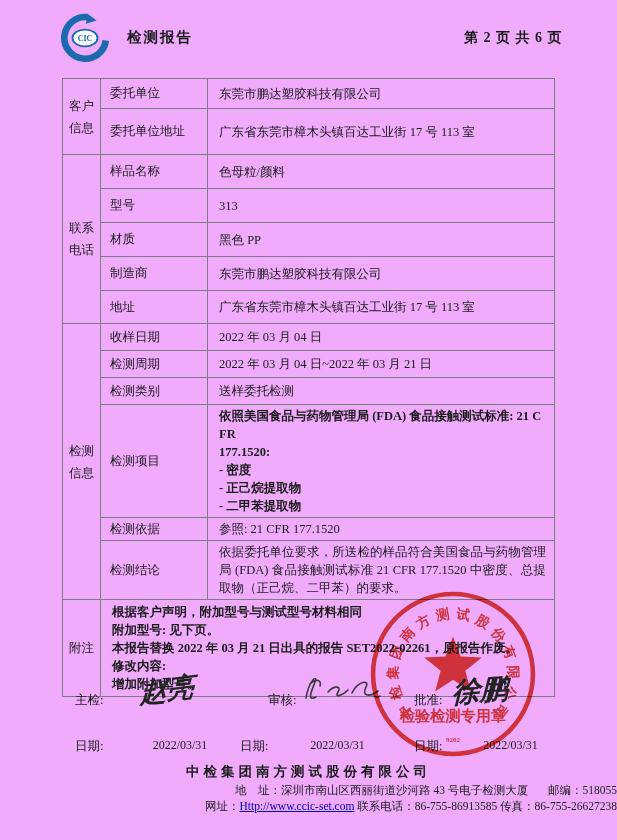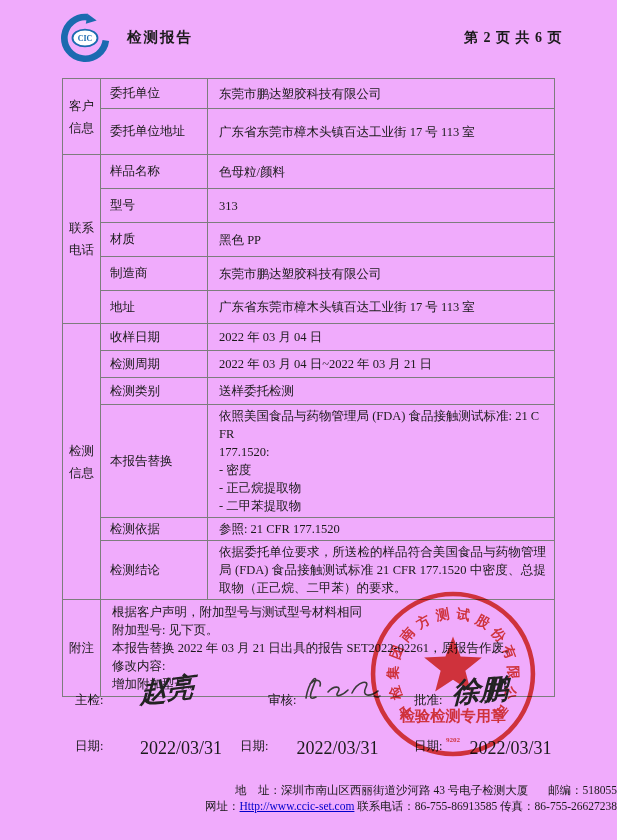--- a/index.html
+++ b/index.html
@@ -12,28 +12,28 @@
   
   .rpt-title{left:127px;top:28px;font-size:14.5px;font-weight:bold;letter-spacing:2px;}
   .rpt-no{left:234px;top:29px;font-size:13px;font-weight:bold;}
   .page-ind{left:464px;top:29px;font-size:14px;font-weight:bold;letter-spacing:1px;}
   
   table.rpt{position:absolute;left:62px;top:78px;width:493px;border-collapse:collapse;table-layout:fixed;font-size:12.5px;}
   table.rpt td{border:1px solid #7d7d7d;vertical-align:middle;word-break:break-all;}
   td.sec{text-align:center;padding:15px 5px;line-height:22px;font-family:Liberation Serif, serif;}
   td.f{padding:0 4px 0 9px;}
   td.v{padding:2px 8px 2px 11px;line-height:18px;}
-  .pre{white-space:pre-line;}
+  .pre{white-space:pre-line;font-weight:bold;}
   .just{text-align:justify;}
   
   .siglabel{font-size:12.5px;}
   .hw{font-style:italic;font-weight:bold;color:#222;white-space:nowrap;}
   .hw1{left:140px;top:672px;font-size:27px;transform:rotate(-7deg) skewX(-8deg);}
   .hw3{left:452px;top:672px;font-size:28px;transform:rotate(-5deg) skewX(-6deg);z-index:6;}
-  .dateval{font-size:18px;}
+  .dateval{font-size:12px;}
   
   .foot-company{left:0;top:763px;width:617px;text-align:center;font-size:13.5px;font-weight:bold;letter-spacing:4px;}
   .foot-line{left:0;width:617px;text-align:right;font-size:11.5px;}
   .foot-line a{color:#0000cc;text-decoration:underline;}
   
   #seal-wrap{left:367px;top:588px;width:172px;height:172px;z-index:5;mix-blend-mode:multiply;opacity:0.92;}
   #seal-svg text{fill:#d93a2b;font-weight:bold;font-family:"Liberation Serif","DejaVu Serif",serif;}
 </style>
 </head>
 <body>
@@ -98,21 +98,21 @@
     </tr>
     <tr style="height:27px">
       <td class="f">检测周期</td>
       <td class="v">2022 年 03 月 04 日~2022 年 03 月 21 日</td>
     </tr>
     <tr style="height:27px">
       <td class="f">检测类别</td>
       <td class="v">送样委托检测</td>
     </tr>
     <tr style="height:91px">
-      <td class="f">本报告替换</td>
+      <td class="f">检测项目</td>
       <td class="v pre">依照美国食品与药物管理局 (FDA) 食品接触测试标准: 21 CFR
 177.1520:
 - 密度
 - 正己烷提取物
 - 二甲苯提取物</td>
     </tr>
     <tr style="height:23px">
       <td class="f">检测依据</td>
       <td class="v">参照: 21 CFR 177.1520</td>
     </tr>
@@ -170,20 +170,21 @@
           <text x="85" y="30" text-anchor="middle" font-size="13.5" transform="rotate(68.92307692307693 85 85)">有</text>
           <text x="85" y="30" text-anchor="middle" font-size="13.5" transform="rotate(88.61538461538464 85 85)">限</text>
           <text x="85" y="30" text-anchor="middle" font-size="13.5" transform="rotate(108.30769230769232 85 85)">公</text>
           <text x="85" y="30" text-anchor="middle" font-size="13.5" transform="rotate(128 85 85)">司</text>
         </g>
       <text x="85" y="131" text-anchor="middle" font-size="15">检验检测专用章</text>
       <text x="85" y="152" text-anchor="middle" font-size="7">9202</text>
     </svg>
   </div>
 
+  <div class="abs foot-company">中检集团南方测试股份有限公司</div>
   <div class="abs foot-line" style="top:783px;">
     <span>地　址：</span><span>深圳市南山区西丽街道沙河路 43 号电子检测大厦</span>
     <span style="display:inline-block;width:14px;"></span>
     <span>邮编：</span><span>518055</span>
   </div>
   <div class="abs foot-line" style="top:799px;">
     <span>网址：</span><a href="#">Http://www.ccic-set.com</a>
     <span>联系电话：</span><span>86-755-86913585</span>
     <span>传真：</span><span>86-755-26627238</span>
   </div>

